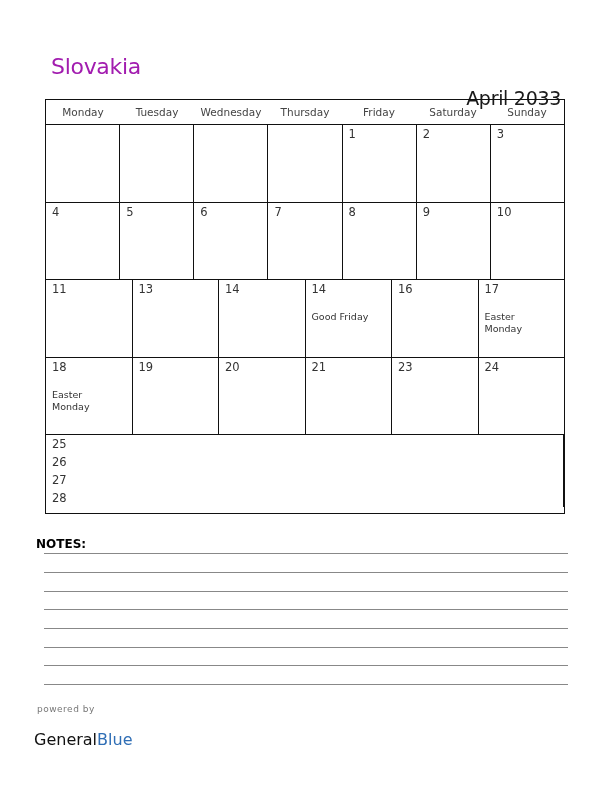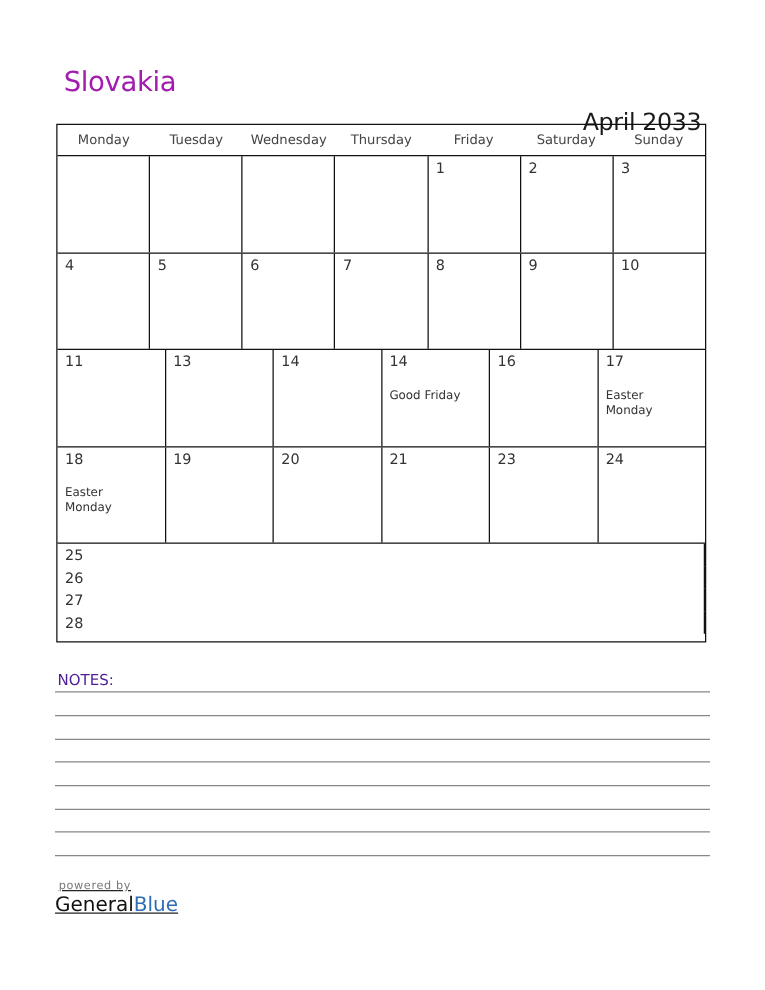--- a/index.html
+++ b/index.html
@@ -9,25 +9,25 @@
   .month { position: absolute; right: 51px; top: 55px; font-size: 19px; color: #1a1a1a; letter-spacing: -0.3px; margin-top: 32px; }
   .cal { position: absolute; left: 45px; top: 99px; width: 520px; border: 1.3px solid #111; box-sizing: border-box; }
   .hdr { display: flex; height: 24px; border-bottom: 1.3px solid #111; justify-content: space-between; }
   .hdr div { flex: 1; text-align: center; font-size: 10.5px; line-height: 24px; color: #444; }
   .row { display: flex; height: 77.6px; border-bottom: 1.3px solid #111; box-sizing: border-box; }
   .row:last-child { border-bottom: none; flex-direction: column; }
   .cell { flex: 1; border-right: 1.3px solid #111; box-sizing: border-box; padding: 2px 6px; }
   .cell:last-child { border-right: none; }
   .num { font-size: 11.5px; color: #333; line-height: 14px; }
   .hol { font-size: 9.5px; color: #333; line-height: 12px; margin-top: 15px; }
-  .notes-label { position: absolute; left: 46px; top: 537px; font-size: 12px; color: #4c1d95; }
+  .notes-label { position: absolute; left: 36px; top: 537px; font-size: 12px; color: #000000; font-weight: bold; }
   .line { position: absolute; left: 44px; width: 524px; height: 0; border-top: 1px solid #888; }
-  .logo { position: absolute; left: 44px; top: 704px; text-decoration: underline; }
+  .logo { position: absolute; left: 34px; top: 704px; }
   .powered { font-size: 9px; color: #777; letter-spacing: 0.5px; margin-left: 3px; }
-  .brand { font-size: 16px; color: #111; margin-top: 0px; }
+  .brand { font-size: 16px; color: #111; margin-top: 16px; }
   .brand .blue { color: #2f6eb5; }
 </style>
 </head>
 <body>
 
 <div class="title">Slovakia</div>
 <div class="month">April 2033</div>
 
 <div class="cal">
   <div class="hdr">

